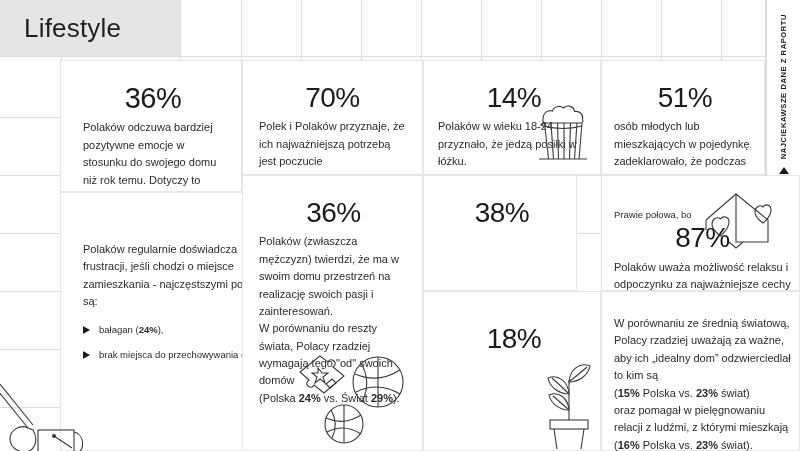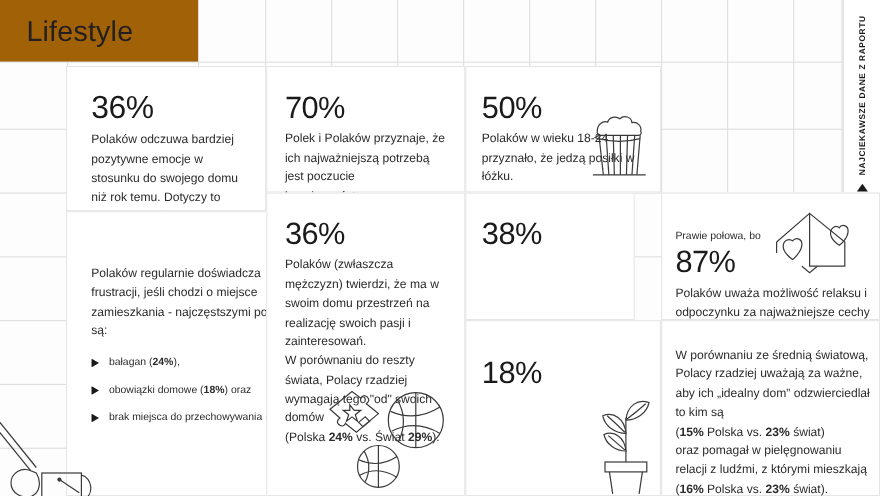--- a/index.html
+++ b/index.html
@@ -48,40 +48,41 @@
   }
   .card.no-border { border: none; }
 
   
   .header-card {
     position: absolute;
     left: 0;
     top: 0;
     width: 180px;
     height: 56px;
-    background: #a16207;
+    background: #e5e5e5;
     display: flex;
     align-items: center;
   }
   .page-title {
     font-size: 26px;
     font-weight: 400;
     letter-spacing: 0.2px;
     padding-left: 24px;
     color: #231f20;
   }
 
   
   .stat-number {
     font-size: 29px;
     font-weight: 400;
     line-height: 1.05;
     letter-spacing: -0.5px;
     color: #1a1a1a;
     margin: 0 0 6px 0;
+    text-align: center;
   }
   .stat-number.small { font-size: 28px; }
   .stat-body {
     font-size: 11px;
     line-height: 1.58;
     color: #2b2b2b;
     margin: 0;
   }
   .stat-body b { font-weight: 700; }
   .stat-pre {
@@ -207,24 +208,20 @@
   <div class="card" style="left:60px; top:192px; width:242px; height:259px;">
     <div class="cell-pad" style="padding-top:48px;">
       <div class="stat-body">Polaków regularnie doświadcza frustracji, jeśli chodzi o miejsce zamieszkania - najczęstszymi powodami są:</div>
       <ul class="bullets">
         <li>
           <span class="bullet-marker"></span>
           <span><span>bałagan (</span><b>24%</b><span>),</span></span>
         </li>
         <li>
           <span class="bullet-marker"></span>
-          <span><span>obowiązki domowe (</span><b>18%</b><span>) oraz</span></span>
-        </li>
-        <li>
-          <span class="bullet-marker"></span>
           <span><span>brak miejsca do przechowywania (</span><b>20%</b><span>).</span></span>
         </li>
       </ul>
     </div>
   </div>
 
   <div class="card" style="left:242px; top:60px; width:181px; height:115px;">
     <div class="cell-pad" style="padding:22px 16px 10px 16px;">
       <div class="stat-number small">70%</div>
       <div class="stat-body">Polek i Polaków przyznaje, że ich najważniejszą potrzebą jest poczucie bezpieczeństwa.</div>
@@ -239,38 +236,44 @@
         <span>W porównaniu do reszty świata, Polacy rzadziej wymagają tego "od" swoich domów</span>
         <br>
         <span>(Polska </span><b>24%</b><span> vs. Świat </span><b>29%</b><span>).</span>
       </div>
     </div>
   </div>
 
   <div class="card" style="left:423px; top:60px; width:178px; height:115px;">
     <div class="flex-row" style="padding:22px 10px 10px 14px;">
       <div style="flex:1 1 auto;">
-        <div class="stat-number small">50%</div>
+        <div class="stat-number small">14%</div>
         <div class="stat-body">Polaków w wieku 18-24 przyznało, że jedzą posiłki w łóżku.</div>
       </div>
     </div>
   </div>
 
   <div class="card" style="left:423px; top:175px; width:154px; height:116px;">
     <div class="cell-pad" style="padding:22px 10px 10px 14px;">
       <div class="stat-number small">38%</div>
     </div>
   </div>
 
   <div class="card" style="left:423px; top:291px; width:178px; height:160px;">
     <div class="cell-pad" style="padding:32px 10px 10px 14px;">
       <div class="stat-number small">18%</div>
     </div>
   </div>
 
+  <div class="card" style="left:601px; top:60px; width:164px; height:115px;">
+    <div class="cell-pad" style="padding:22px 8px 10px 12px;">
+      <div class="stat-number small">51%</div>
+      <div class="stat-body">osób młodych lub mieszkających w pojedynkę zadeklarowało, że podczas przebywania w domu, rozmawiali sami ze sobą.</div>
+    </div>
+  </div>
 
   <div class="card" style="left:601px; top:175px; width:199px; height:116px;">
     <div class="cell-pad" style="padding:32px 8px 10px 12px;">
       <div class="stat-pre">Prawie połowa, bo</div>
       <div class="stat-number small">87%</div>
       <div class="stat-body">Polaków uważa możliwość relaksu i odpoczynku za najważniejsze cechy “idealnego domu”.</div>
     </div>
   </div>
 
   <div class="card" style="left:601px; top:291px; width:199px; height:160px;">

